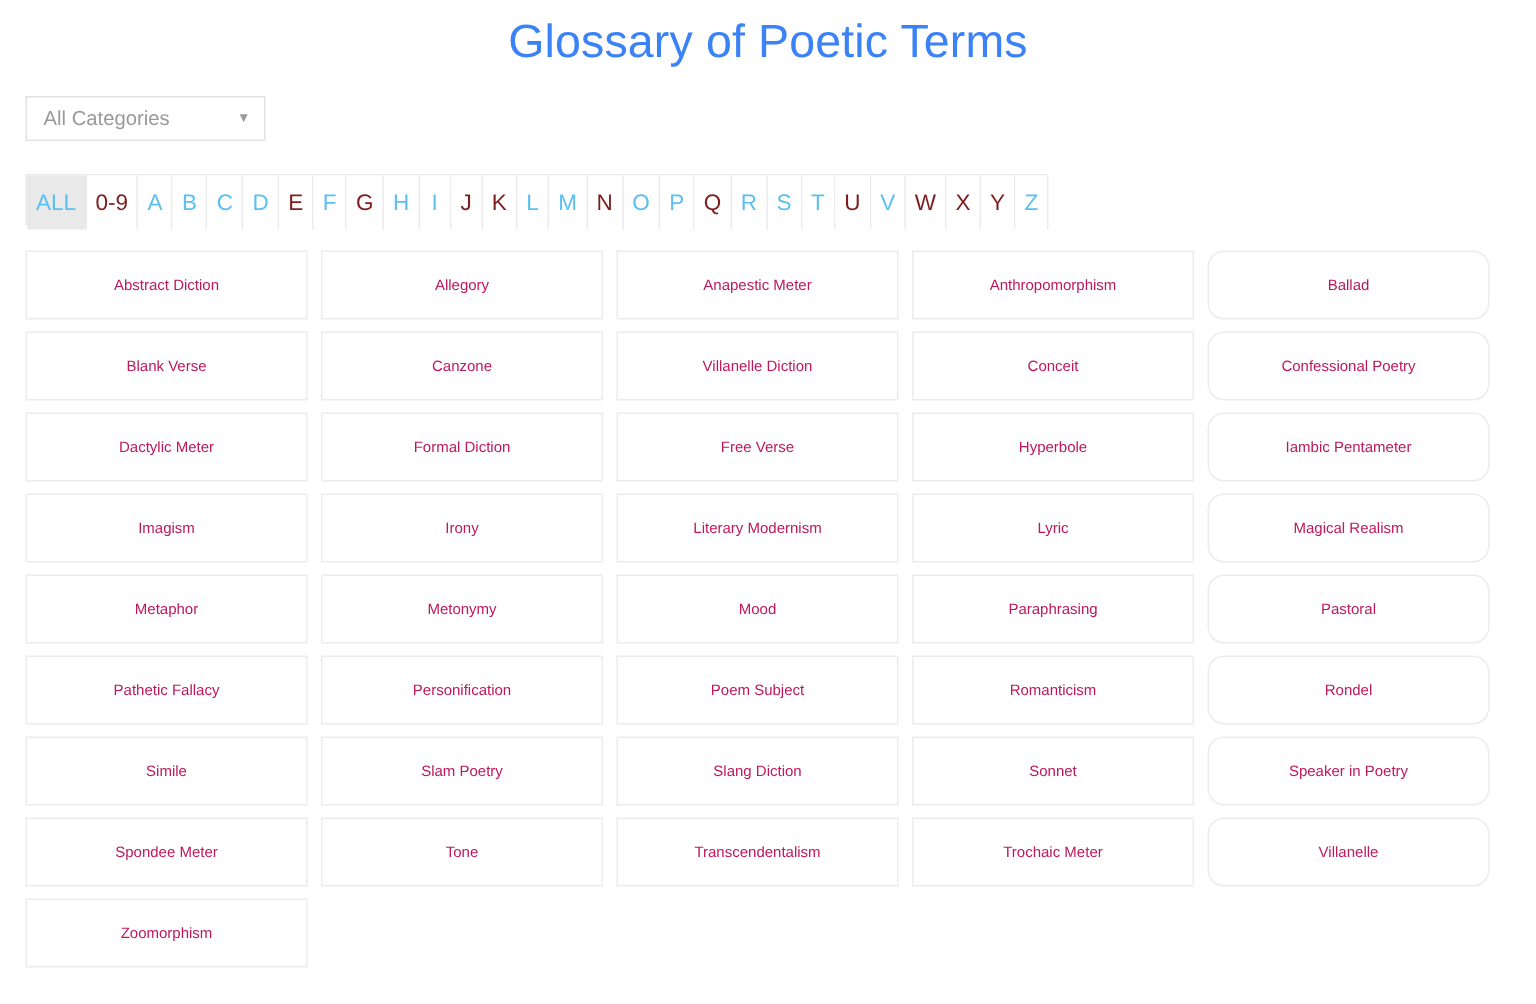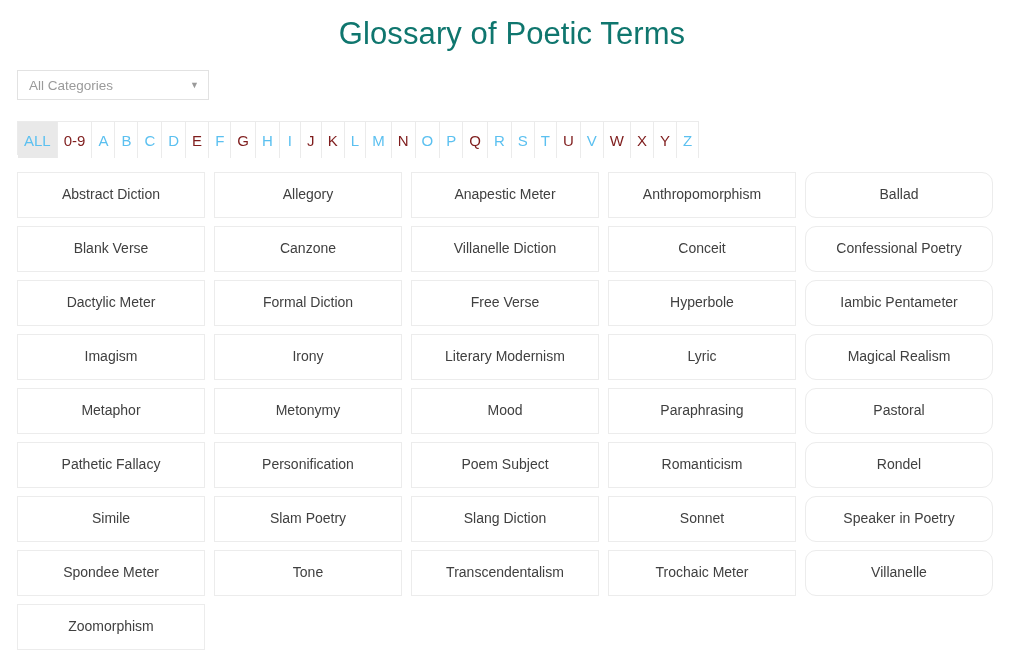--- a/index.html
+++ b/index.html
@@ -13,35 +13,35 @@
     overflow: hidden;
     font-family: "Liberation Sans", sans-serif;
     color: #555;
     -webkit-font-smoothing: antialiased;
   }
 
   .page-title {
     text-align: center;
     font-size: 31px;
     font-weight: 400;
-    color: #0f766e;
+    color: #3b82f6;
     margin: 0;
-    padding-top: 16px;
+    padding-top: 10px;
     letter-spacing: 0.1px;
   }
 
   
   .category-row {
     padding-left: 17px;
     padding-top: 18px;
   }
   .category-select {
     position: relative;
     display: inline-block;
-    width: 192px;
+    width: 160px;
     height: 30px;
     border: 1px solid #e2e2e2;
     background: #ffffff;
     box-sizing: border-box;
     cursor: pointer;
   }
   .category-select .label {
     position: absolute;
     left: 11px;
     top: 50%;
@@ -115,22 +115,22 @@
     border: 1px solid #ececec;
     box-sizing: border-box;
     display: flex;
     align-items: center;
     justify-content: center;
     background: #ffffff;
     cursor: pointer;
   }
   .term-card:nth-child(5n) { margin-right: 0; border-radius: 11px; }
   .term-label {
-    color: #404040;
-    font-size: 14px;
+    color: #be185d;
+    font-size: 10px;
     text-align: left;
     line-height: 1.1;
     padding: 0 6px;
   }
 </style>
 </head>
 <body>
 
 
 

